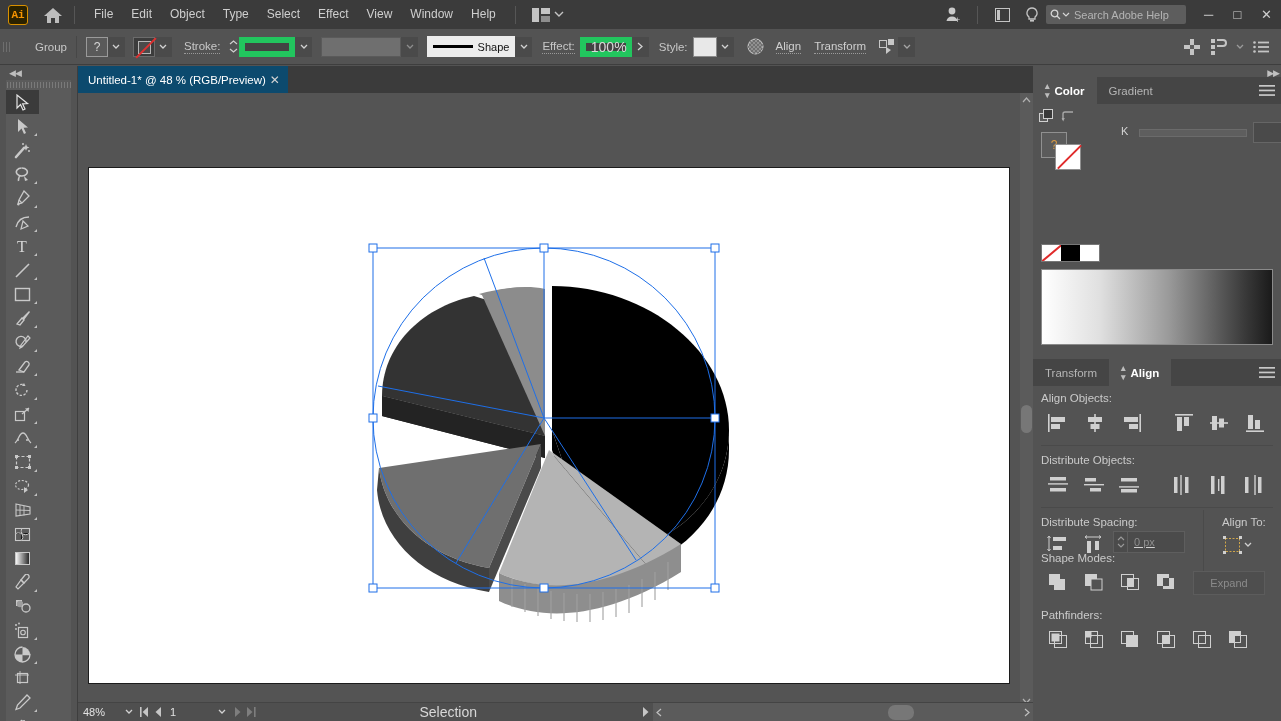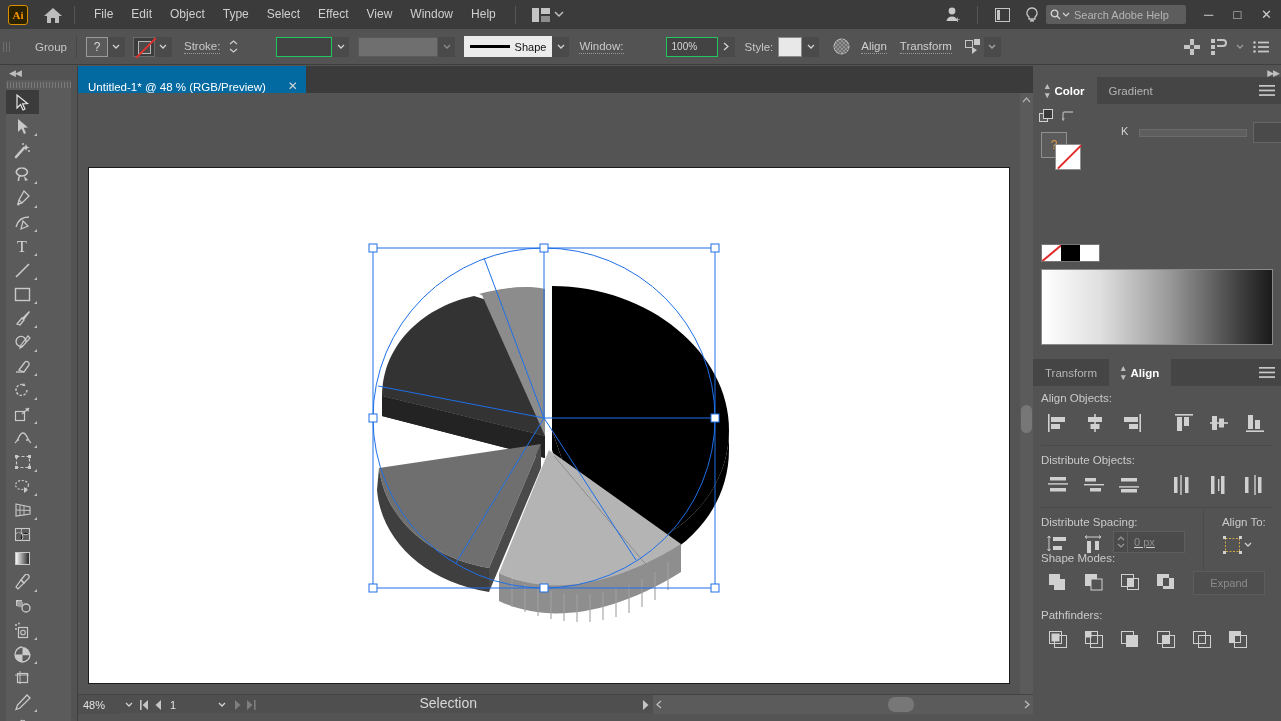--- a/index.html
+++ b/index.html
@@ -16,21 +16,21 @@
   
   .menubar {
     position:absolute; top:0; left:0; width:1281px; height:29px;
     background:#3b3b3b; display:flex; align-items:center;
   }
   .ai-logo {
     width:20px; height:20px; margin-left:8px; background:#2b2200;
     border:1px solid #d89000; border-radius:3px;
     color:#f79400; font-size:11px; font-weight:bold;
     display:flex; align-items:center; justify-content:center;
-    font-family:Liberation Serif, serif;
+    font-family:Liberation Mono, monospace;
   }
   .home-icon { margin-left:14px; width:22px; height:20px; display:flex; align-items:center; justify-content:center; }
   .menu-sep { width:1px; height:18px; background:#565656; margin:0 10px; }
   .menu-items { display:flex; align-items:center; }
   .menu-item { padding:0 9px; height:29px; line-height:29px; color:#cfcfcf; font-size:12px; cursor:default; }
   .arrange-icon { margin-left:6px; display:flex; align-items:center; gap:4px; }
   .menubar-right { margin-left:auto; display:flex; align-items:center; height:29px; }
   .search-box {
     width:140px; height:19px; background:#5d5d5d; border-radius:2px;
     display:flex; align-items:center; padding:0 4px; margin-right:8px;
@@ -58,21 +58,21 @@
     width:17px; height:20px; background:#4a4a4a; display:flex;
     align-items:center; justify-content:center;
   }
   .none-swatch {
     width:22px; height:20px; background:#3c3c3c; position:relative; border:1px solid #6b6b6b;
   }
   .none-swatch .inner { position:absolute; left:4px; top:3px; width:13px; height:13px; border:1px solid #b6b6b6; background:#4b4b4b;}
   .none-swatch .slash { position:absolute; left:-2px; top:9px; width:28px; height:2px; background:#e03030; transform:rotate(-45deg); transform-origin:center;}
   .dotted-label { color:#c8c8c8; font-size:11.5px; border-bottom:1px dotted #999; padding-bottom:1px; }
   .stepper { width:12px; height:20px; display:flex; flex-direction:column; justify-content:center; align-items:center; gap:3px; }
-  .num-field { height:20px; background:#434343; border:1px solid #22c55e; display:flex; align-items:center; padding:0 5px; color:#d8d8d8; font-size:10px;margin-left:37px;}
+  .num-field { height:20px; background:#434343; border:6px solid #22c55e; display:flex; align-items:center; padding:0 5px; color:#d8d8d8; font-size:14px;}
   .flat-field { height:20px; background:#6f6f6f; border:1px solid #5a5a5a; }
   .brush-field { height:21px; background:#ececec; display:flex; align-items:center; justify-content:flex-end; padding:0 6px; color:#111; font-size:11px; gap:5px;}
   .brush-line { width:78px; height:3px; background:#000; }
   .style-swatch { width:24px; height:20px; background:#e8e8e8; border:1px solid #8a8a8a;}
   .cb-link { color:#cfcfcf; font-size:11.5px; border-bottom:1px dotted #9a9a9a; padding-bottom:1px;}
   .cb-icon { width:20px; height:20px; display:flex; align-items:center; justify-content:center; }
 
   
   .toolbar {
     position:absolute; left:0; top:66px; width:78px; height:655px; background:#535353;
@@ -88,29 +88,29 @@
     position:relative; color:#c9c9c9;
   }
   .tool.active { background:#3b3b3b; }
   .tool .corner { position:absolute; right:2px; bottom:2px; width:0;height:0;
     border-left:3px solid transparent; border-bottom:3px solid #c0c0c0;}
 
   
   .docarea { position:absolute; left:78px; top:66px; width:955px; height:655px; background:#535353; }
   .tabbar { height:27px; background:#3b3b3b; display:flex; align-items:center; }
   .doctab {
-    height:27px; background:#0369a1; display:flex; align-items:flex-end;
-    padding:0 8px 0 10px; gap:22px; font-size:11.5px; color:#ffffff; border-right:1px solid #3b3b3b;
+    height:27px; background:#0c4a6e; display:flex; align-items:center;
+    padding:0 8px 0 10px; gap:4px; font-size:11.5px; color:#ffffff; border-right:1px solid #3b3b3b;
   }
   .doctab .x { color:#d5d5d5; font-size:12px; }
   .canvaswrap { position:relative; width:955px; height:628px; background:#545454; }
   .canvas-scroll-v { position:absolute; right:0; top:0; width:13px; height:613px; background:#5b5b5b; }
   .statusbar {
-    position:absolute; left:0; bottom:8px; width:955px; height:19px; background:#4f4f4f;
-    display:flex; align-items:flex-start; border-top:1px solid #444;
+    position:absolute; left:0; bottom:0; width:955px; height:19px; background:#4f4f4f;
+    display:flex; align-items:center; border-top:1px solid #444;
   }
   .zoomfield { width:42px; height:19px; display:flex; align-items:center; padding-left:5px; color:#e2e2e2; font-size:11px; background:#4f4f4f;}
   .sb-dd { width:17px; height:19px; display:flex; align-items:center; justify-content:center;}
   .sb-arrow { width:14px; height:19px; display:flex; align-items:center; justify-content:center; color:#c6c6c6; font-size:9px;}
   .sb-arrow.dim { color:#7e7e7e; }
   .pagefield { width:48px; height:19px; display:flex; align-items:center; padding-left:5px; color:#e2e2e2; font-size:11px;}
   .sb-status { flex:1; text-align:center; color:#d8d8d8; font-size:14px; }
   .sb-track { flex:1; height:19px; background:#5b5b5b; position:relative; }
   .sb-thumb { position:absolute; left:62%; top:2px; width:26px; height:15px; background:#777; border-radius:7px;}
 
@@ -288,21 +288,21 @@
     <div class="brush-field" style="width:88px">
       <div class="brush-line"></div>
       <span>Shape</span>
     </div>
     <div class="dd">
       <svg width="8" height="6" viewBox="0 0 8 6">
           <path d="M1 1 L4 4 L7 1" stroke="#d2d2d2" stroke-width="1.3" fill="none"></path>
         </svg>
     </div>
     <div style="width:10px"></div>
-    <div class="dotted-label">Window:</div>
+    <div class="dotted-label">Effect:</div>
     <div style="width:5px"></div>
     <div class="num-field" style="width:52px">100%</div>
     <div class="dd">
       <svg width="6" height="9" viewBox="0 0 6 9">
           <path d="M1 1 L5 4.5 L1 8" stroke="#d2d2d2" stroke-width="1.3" fill="none"></path>
         </svg>
     </div>
     <div style="width:10px"></div>
     <div class="cb-label">Style:</div>
     <div style="width:5px"></div>

